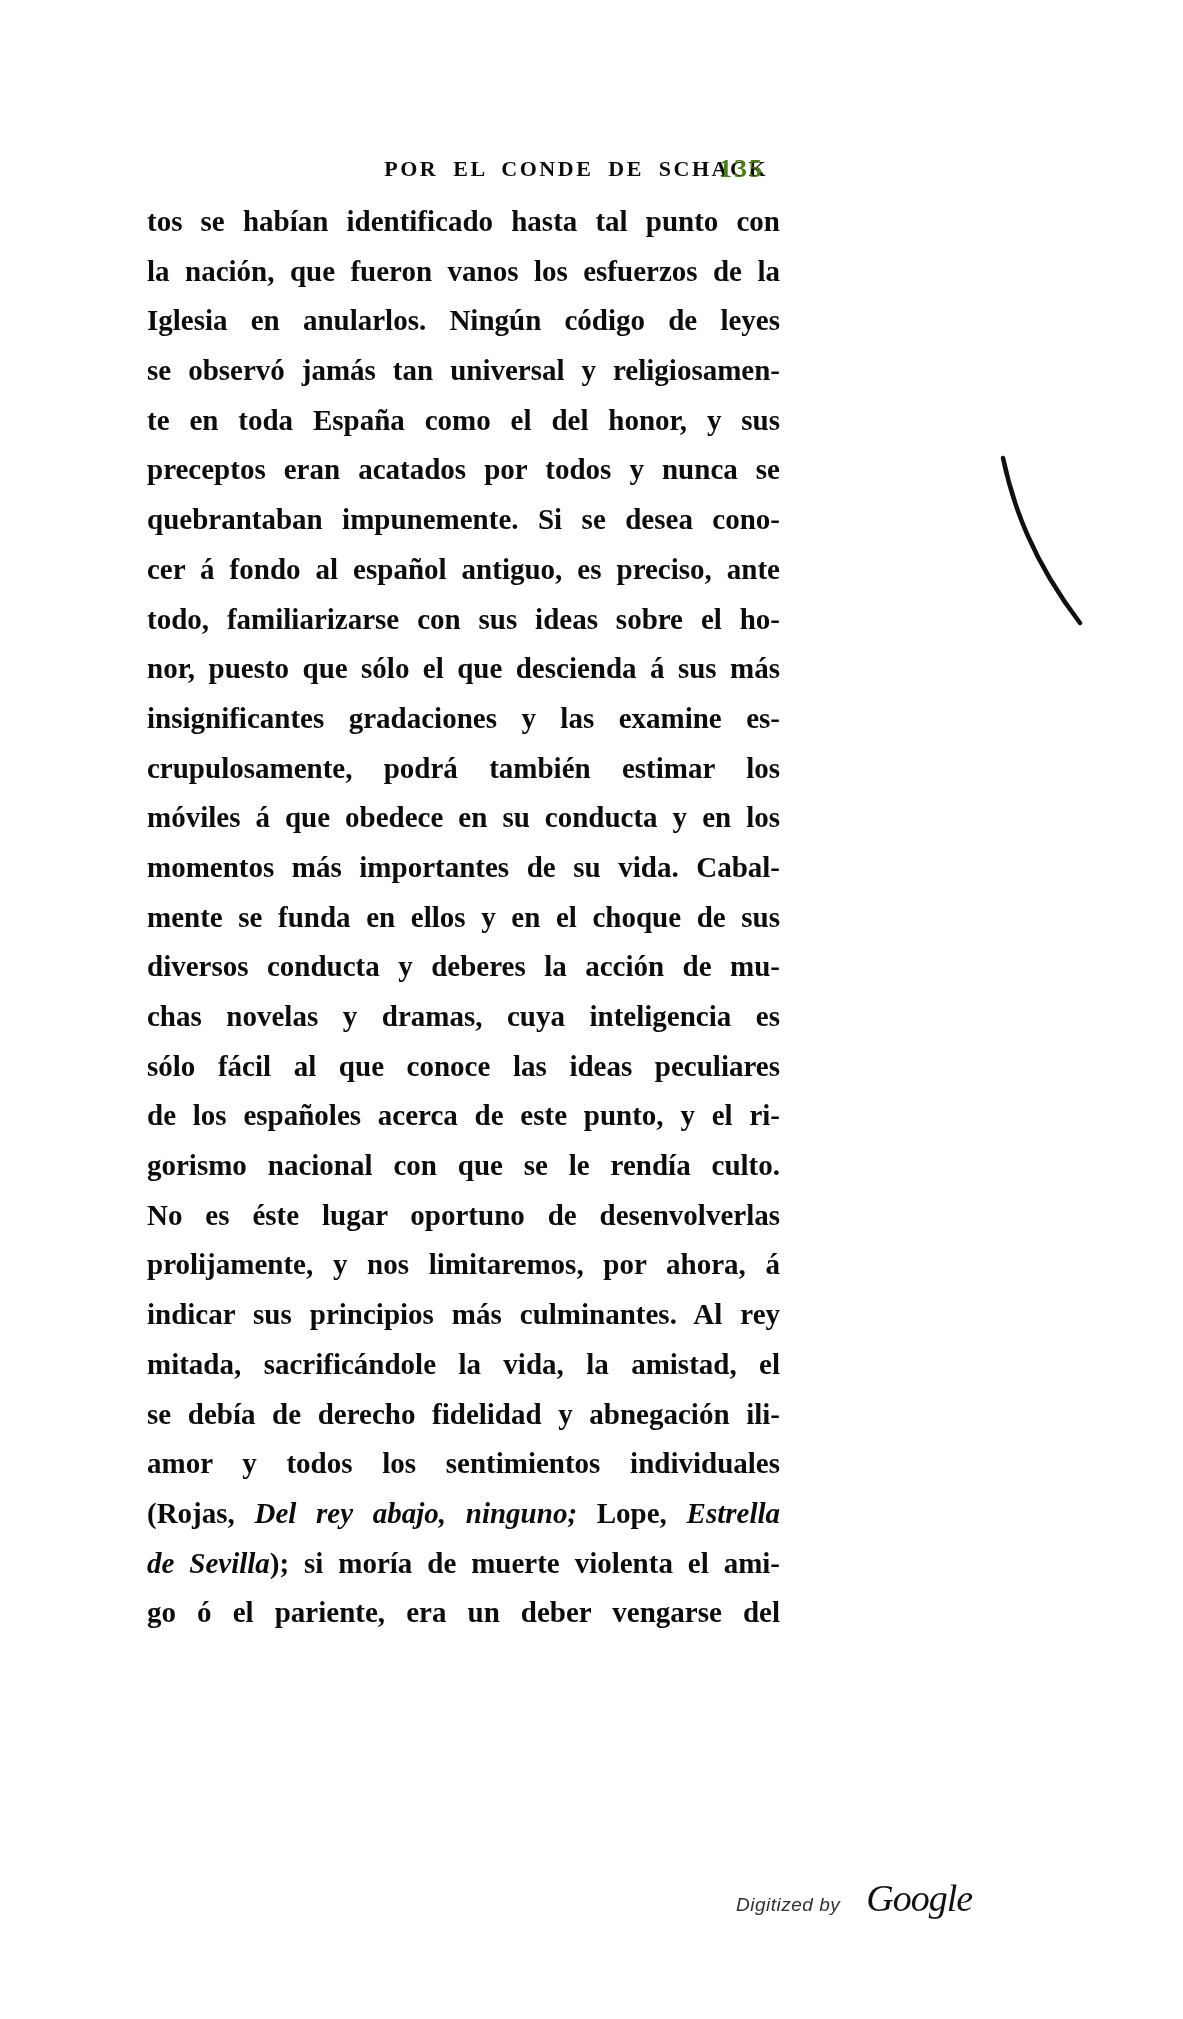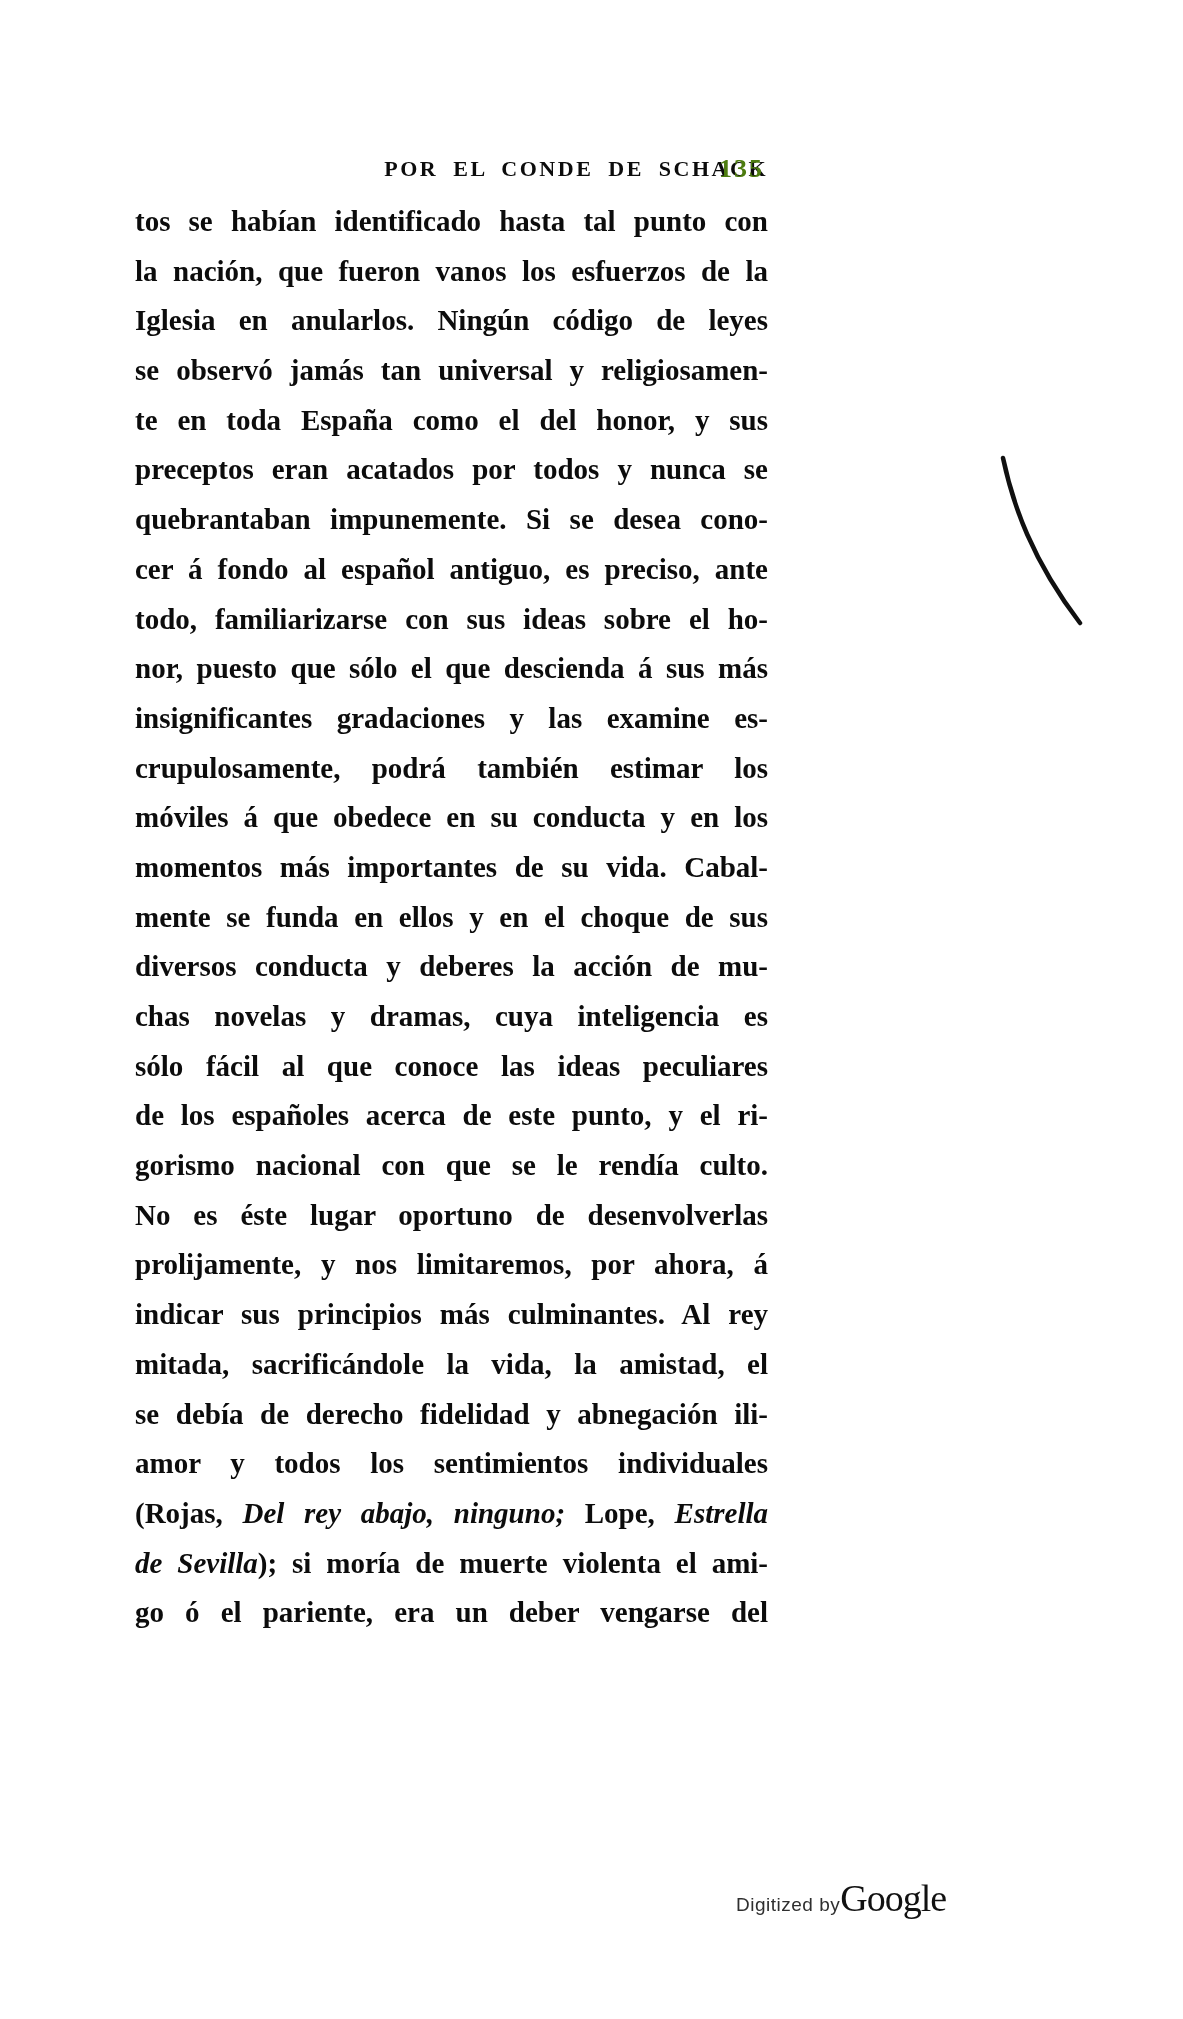--- a/index.html
+++ b/index.html
@@ -39,21 +39,21 @@
     right: 4px;
     top: -2px;
     font-family: Liberation Serif, serif;
     font-weight: 700;
     font-size: 26px;
     letter-spacing: 2px;
     color: #4d7c0f;
   }
   .body-text {
     position: absolute;
-    left: 135px;
+    left: 147px;
     top: 197px;
     width: 633px;
   }
   .body-text .line {
     font-family: "Liberation Serif", serif;
     font-weight: 700;
     font-size: 29px;
     line-height: 49.7px;
     height: 49.7px;
     color: #0c0c0c;
@@ -74,21 +74,22 @@
     width: 1183px;
     height: 2019px;
     pointer-events: none;
   }
   .watermark {
     position: absolute;
     left: 736px;
     top: 1876px;
     display: flex;
     align-items: baseline;
-    gap: 0;
+    gap: 26px;
+    font-style: italic;
   }
   .digitized-by {
     font-family: "Liberation Sans", sans-serif;
     font-size: 19px;
     color: #2f2f2f;
     letter-spacing: 0.5px;
   }
   .google-logo {
     font-family: "Liberation Serif", serif;
     font-size: 38px;

